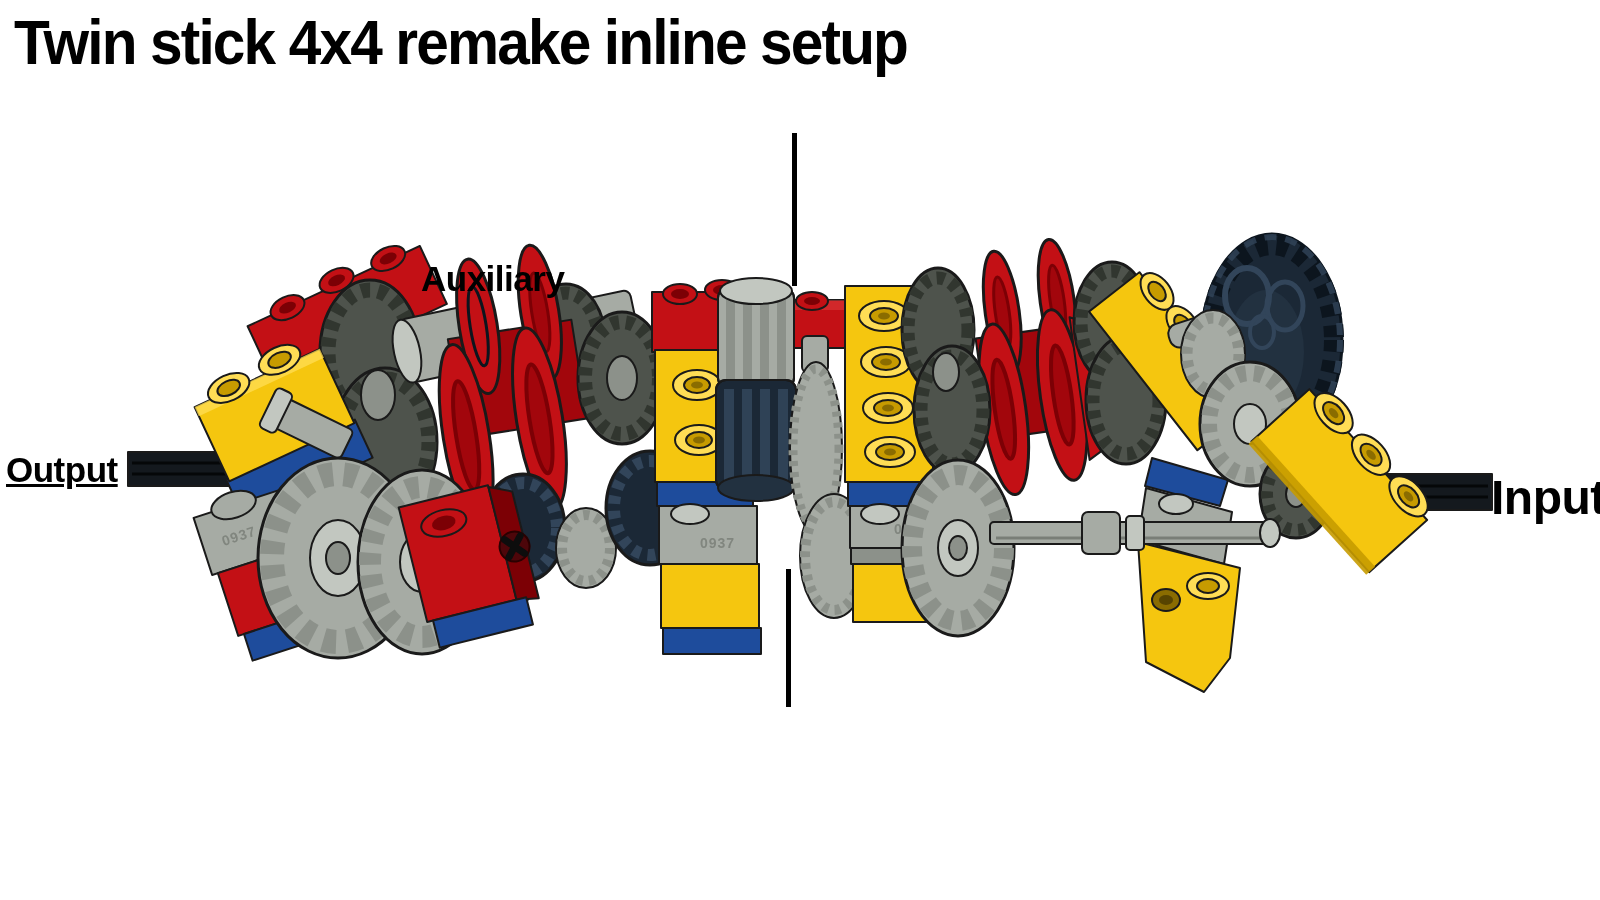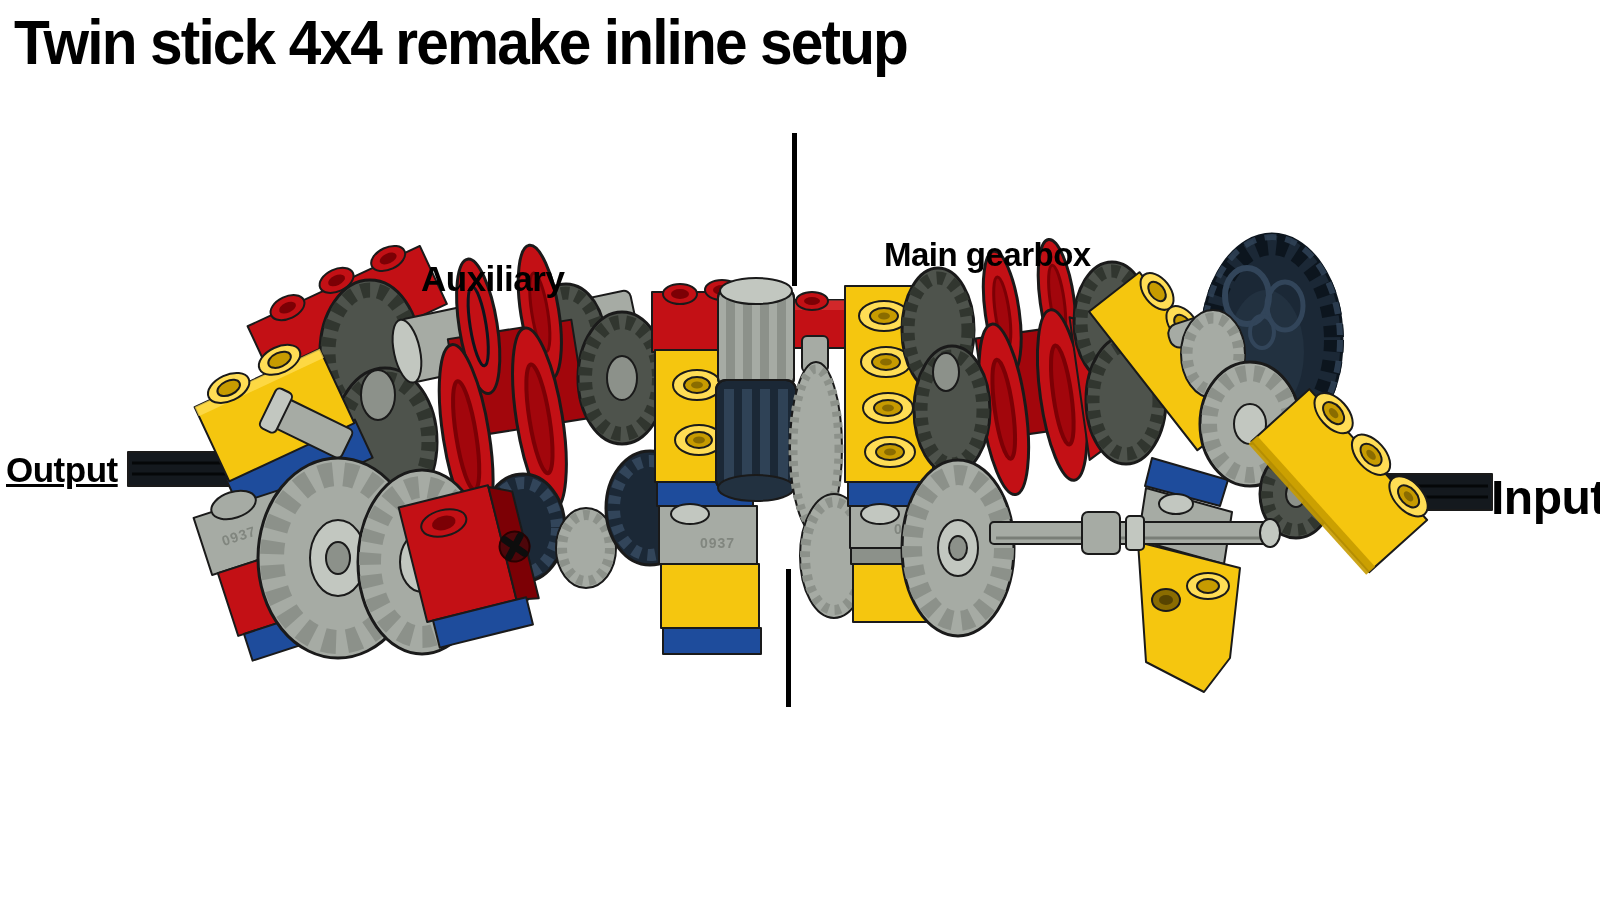--- a/index.html
+++ b/index.html
@@ -332,18 +332,17 @@
         <ellipse cx="1342" cy="440" rx="6" ry="3.5" class="f-yeldd"></ellipse>
         <ellipse cx="1398" cy="440" rx="24" ry="14" class="f-yelh ol"></ellipse>
         <ellipse cx="1398" cy="440" rx="13" ry="8" class="f-yeld ol"></ellipse>
         <ellipse cx="1398" cy="440" rx="6" ry="3.5" class="f-yeldd"></ellipse>
       </g>
     </g>
   </svg>
 
   <div class="title">Twin stick 4x4 remake inline setup</div>
   <div class="lbl lbl-aux">Auxiliary</div>
-  <div class="lbl lbl-main">Main gearbox</div>
   <div class="lbl lbl-out">Output</div>
   <div class="lbl lbl-in">Input</div>
   <div class="divider div-top"></div>
   <div class="divider div-bot"></div>
 </div>
 
 </body></html>

